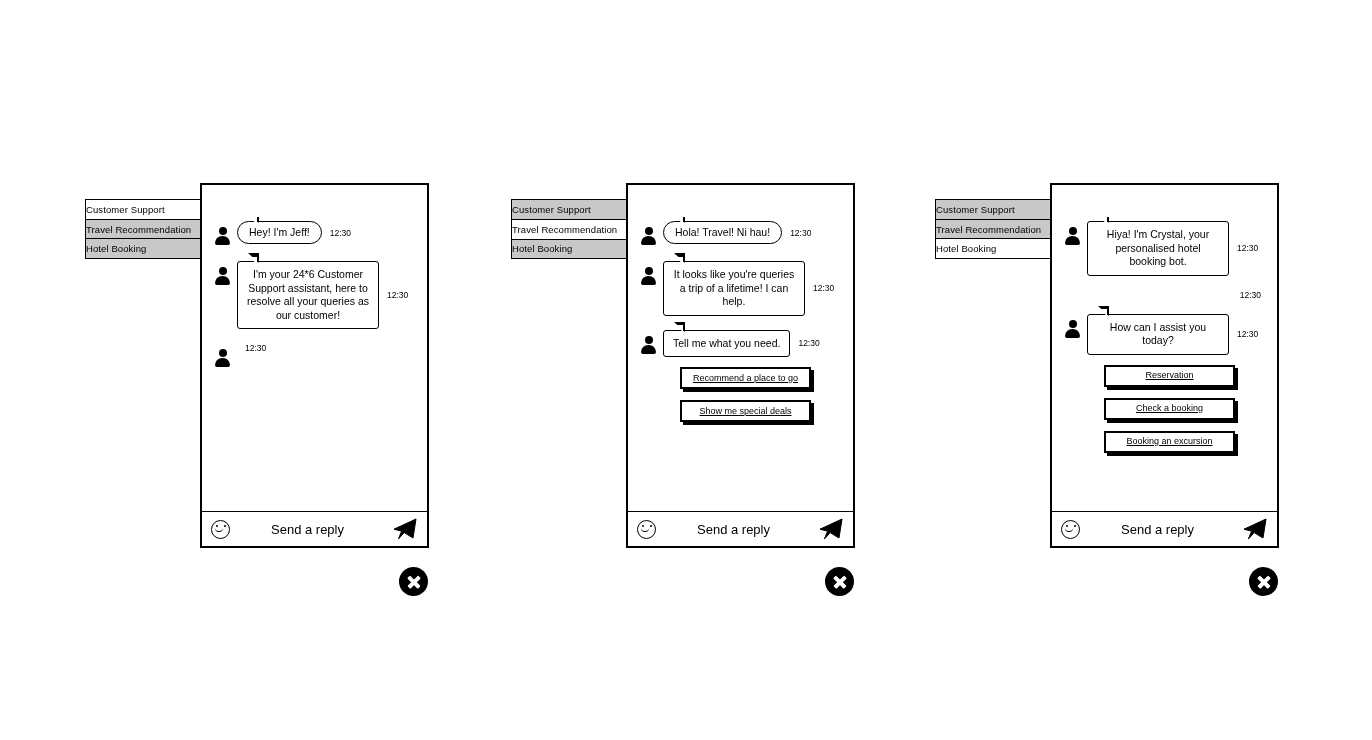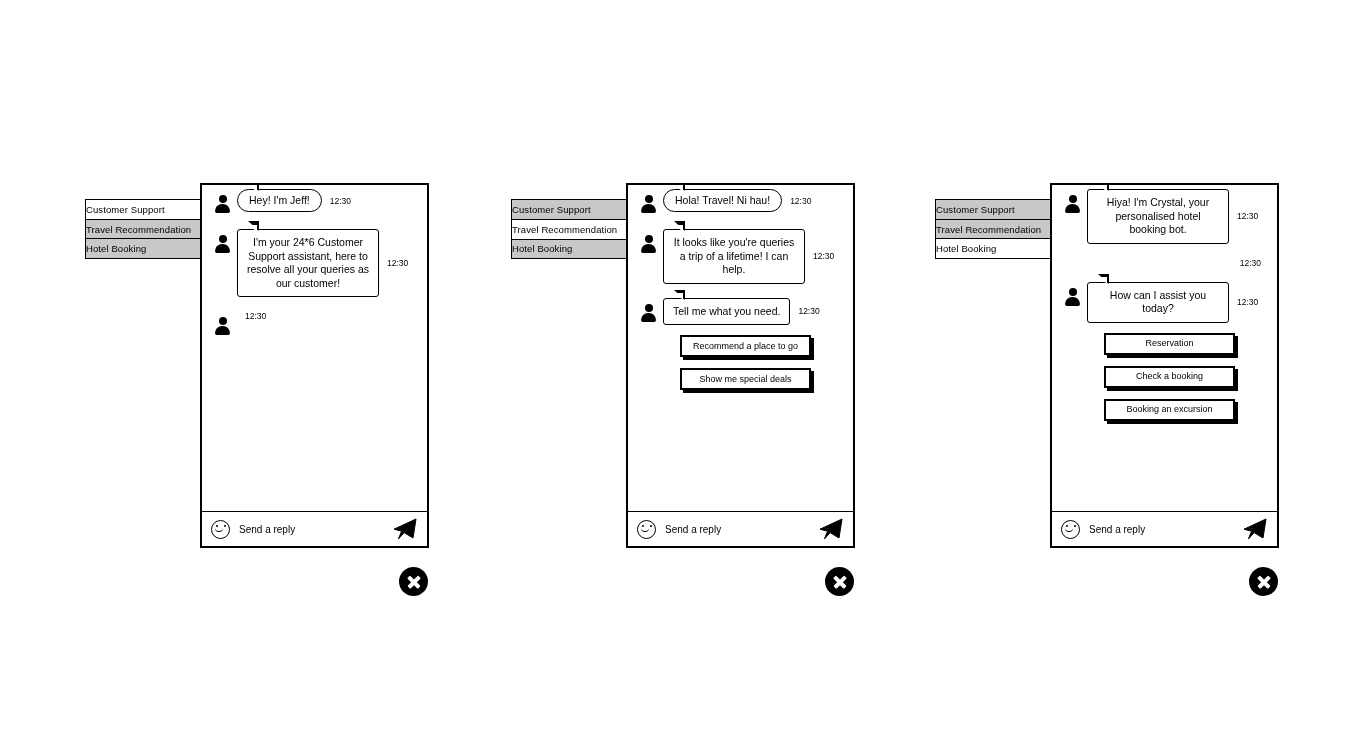--- a/index.html
+++ b/index.html
@@ -73,20 +73,21 @@
     background: #ffffff;
     z-index: 3;
     display: flex;
     flex-direction: column;
   }
   .chat-area {
     position: relative;
     flex: 1 1 auto;
     overflow: hidden;
     padding-top: 4px;
+    margin-top: 32px;
   }
 
   
   .msg-row {
     display: flex;
     align-items: flex-start;
     padding: 0 6px 0 12px;
     margin-bottom: 14px;
   }
   .avatar {
@@ -172,20 +173,21 @@
     display: block;
     text-align: right;
     padding-right: 16px;
     margin: 0 0 14px 0;
   }
 
   
   .qr-list {
     padding: 0 8px 0 52px;
     margin-top: -4px;
+    text-decoration: underline;
   }
   .qr {
     box-sizing: border-box;
     border: 2px solid #000000;
     background: #ffffff;
     box-shadow: 3px 3px 0 0 #000000;
     font-size: 9px;
     line-height: 13px;
     text-align: center;
     padding: 2.5px 4px;
@@ -223,22 +225,23 @@
     position: absolute;
     left: 3px;
     top: 5.5px;
     width: 7.5px;
     height: 5px;
     border-bottom: 1.6px solid #000000;
     border-radius: 0 0 9px 9px;
   }
   .reply-text {
     flex: 1 1 auto;
-    font-size: 10px;
+    font-size: 13px;
     color: #000000;
+    margin-left: 32px;
   }
   .send-icon {
     flex: 0 0 24px;
     width: 24px;
     height: 22px;
   }
 
   
   .close-btn {
     position: absolute;

